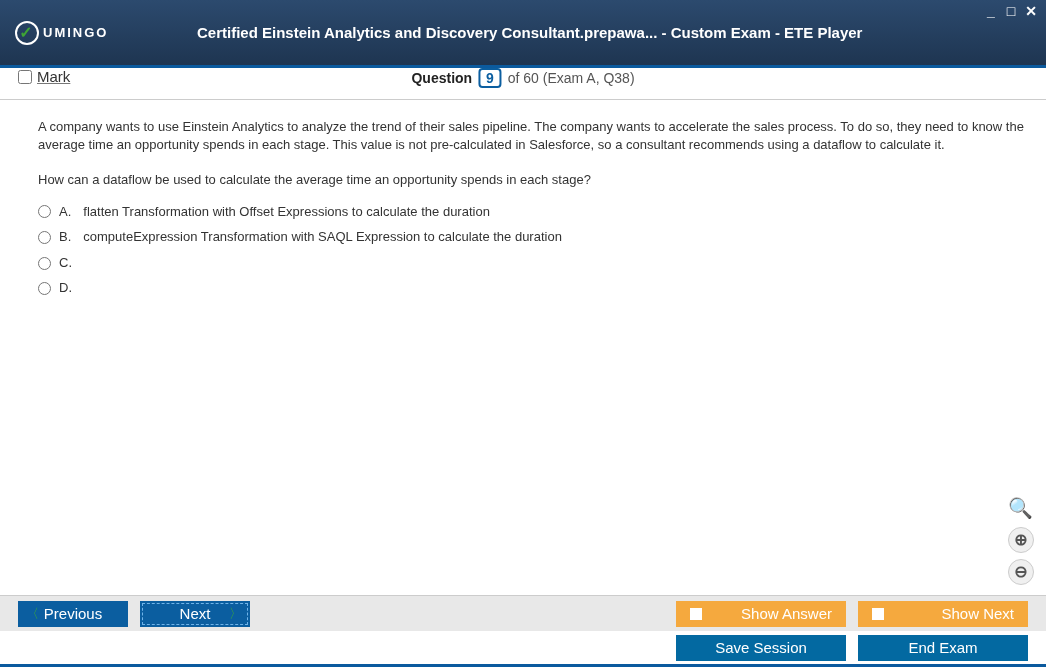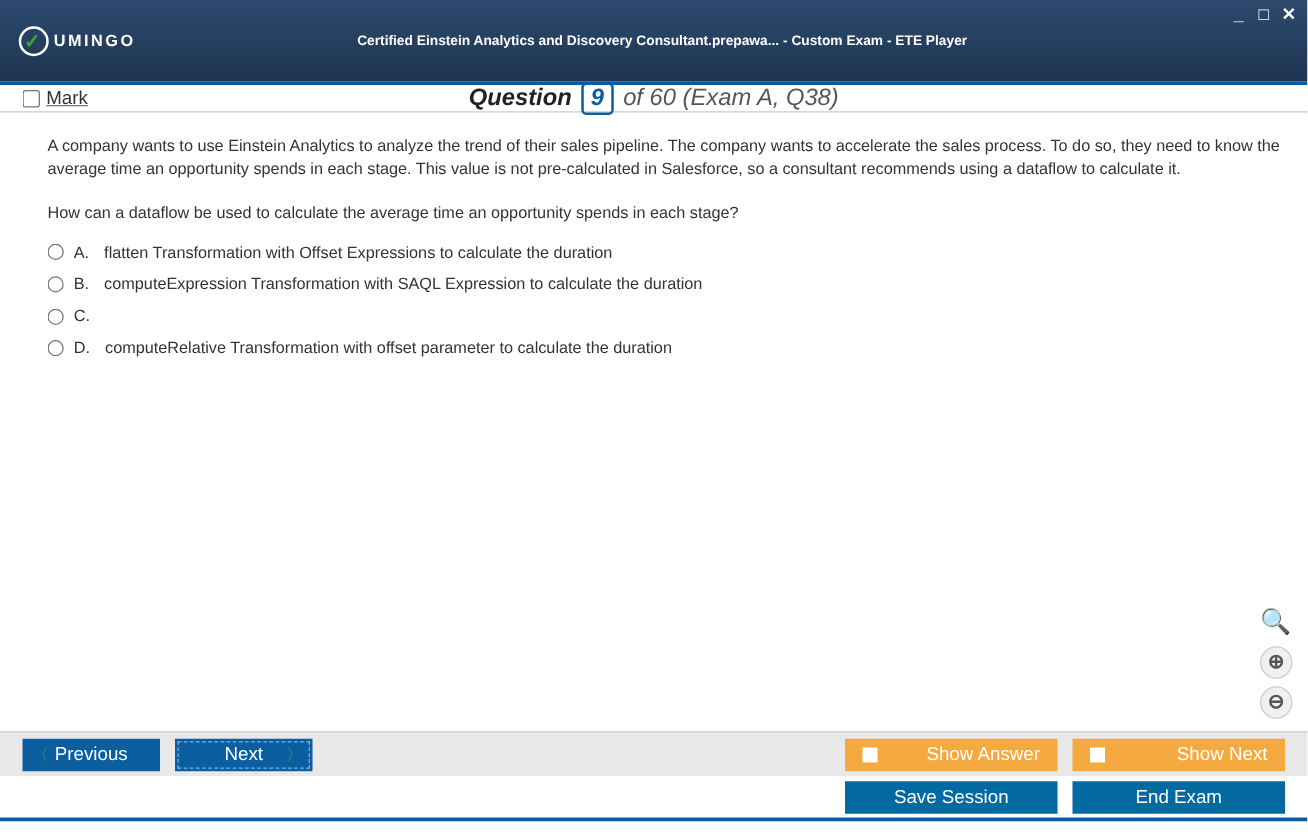--- a/index.html
+++ b/index.html
@@ -55,51 +55,50 @@
       display: flex;
       align-items: center;
       justify-content: center;
       margin-right: 4px;
       color: #3fa535;
       font-size: 16px;
       font-weight: bold;
     }
     .window-title {
       color: #fff;
-      font-size: 11px;
+      font-size: 15px;
       font-weight: 600;
       flex: 1;
       text-align: center;
       margin-right: 120px;
     }
     .question-bar {
-      height: 22px;
+      height: 32px;
       background: #fff;
       border-bottom: 1px solid #ccc;
       display: flex;
-      align-items: center;
+      align-items: flex-start;
       padding: 0 18px;
       position: relative;
     }
     .mark-box {
       display: flex;
       align-items: center;
       gap: 5px;
       color: #333;
       font-size: 15px;
     }
     .mark-box input { width: 14px; height: 14px; }
     .mark-label { text-decoration: underline; text-decoration-color: #777; }
     .question-indicator {
       position: absolute;
       left: 50%;
       transform: translateX(-50%);
-      font-size: 19px;
+      font-size: 14px;
       color: #555;
-      font-style: italic;
     }
     .q-label { font-weight: bold; color: #222; }
     .q-num-box {
       display: inline-block;
       border: 2px solid #0b5ea0;
       border-radius: 4px;
       padding: 0 6px;
       color: #0b5ea0;
       font-weight: bold;
       margin: 0 2px;
@@ -238,21 +237,20 @@
       <span class="opt-letter">B.</span>
       <span>computeExpression Transformation with SAQL Expression to calculate the duration</span>
     </label>
     <label class="option">
       <input type="radio" name="ans" style="">
       <span class="opt-letter">C.</span>
     </label>
     <label class="option">
       <input type="radio" name="ans" style="">
       <span class="opt-letter">D.</span>
-      <span>computeRelative Transformation with offset parameter to calculate the duration</span>
     </label>
   </div>
 
   <div class="zoom-controls">
     <div class="zoom-btn search">🔍</div>
     <div class="zoom-btn">⊕</div>
     <div class="zoom-btn">⊖</div>
   </div>
 </div>
 

